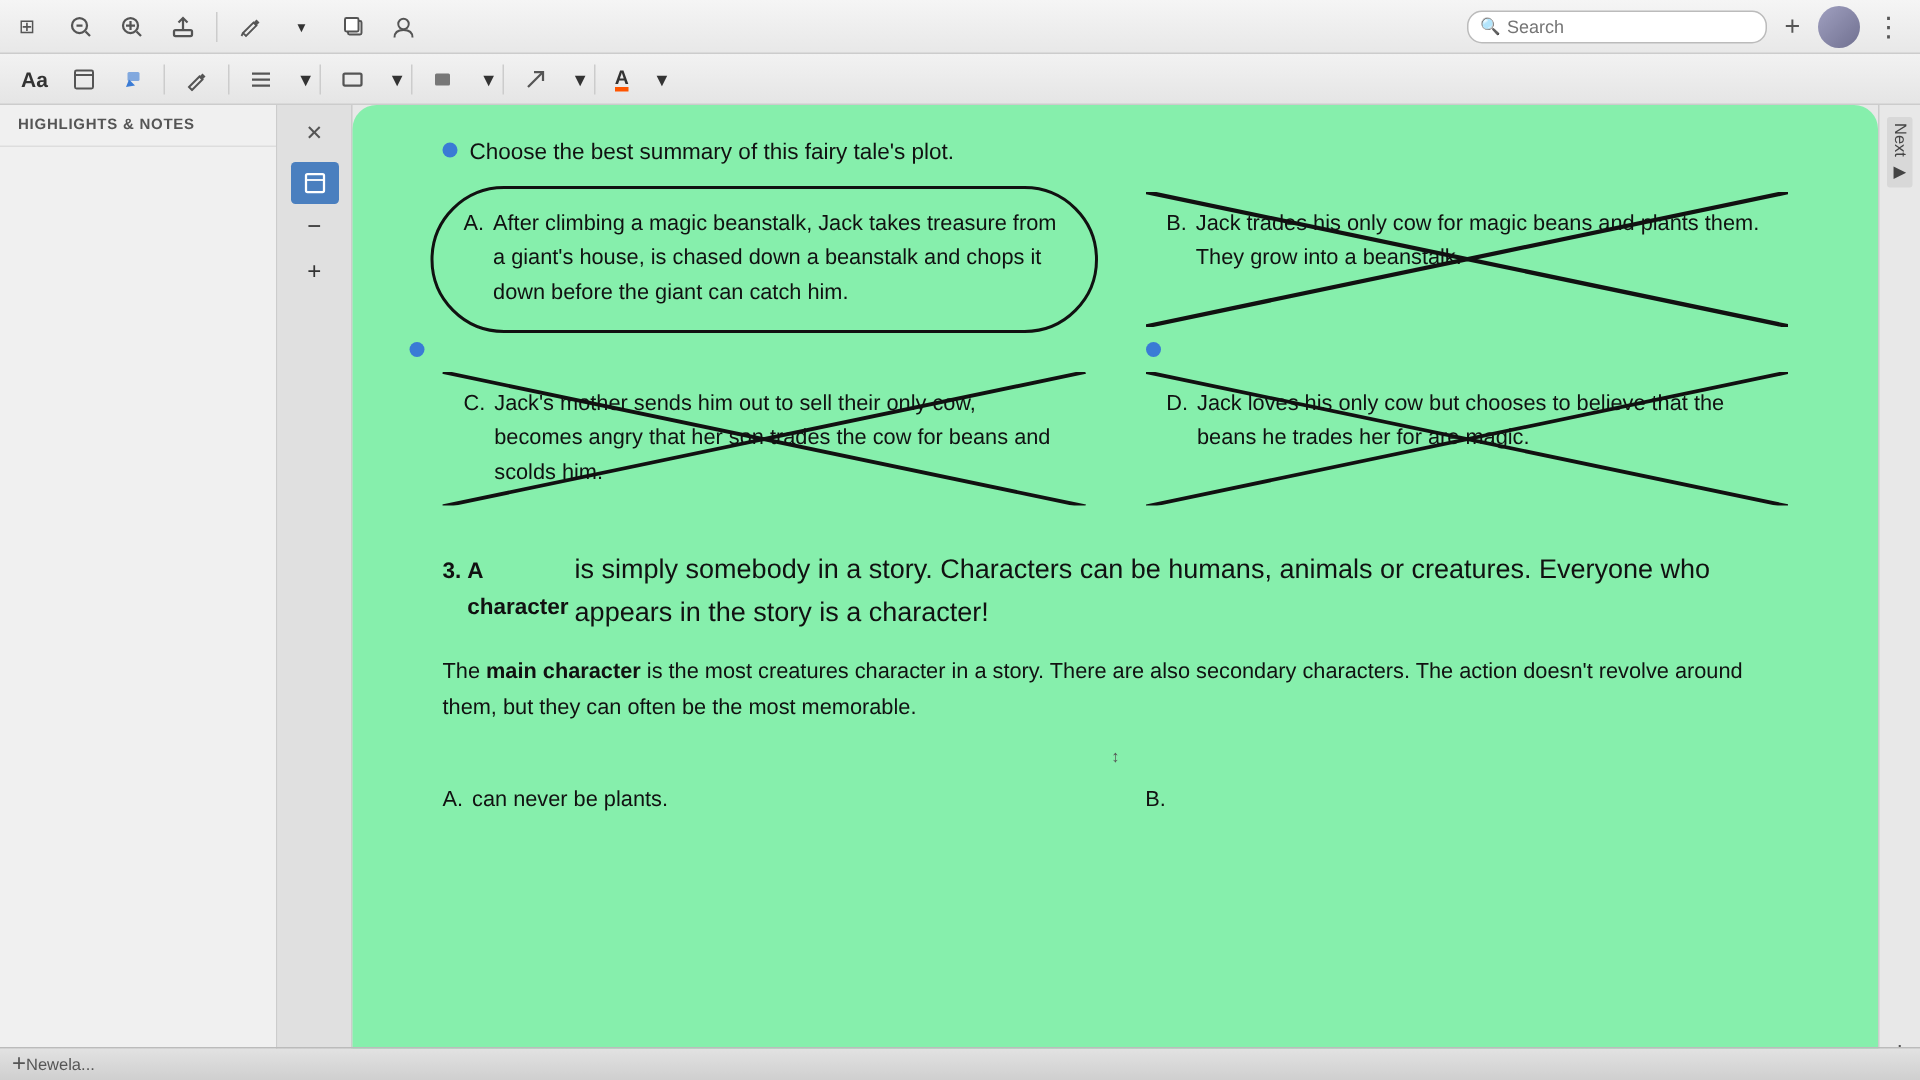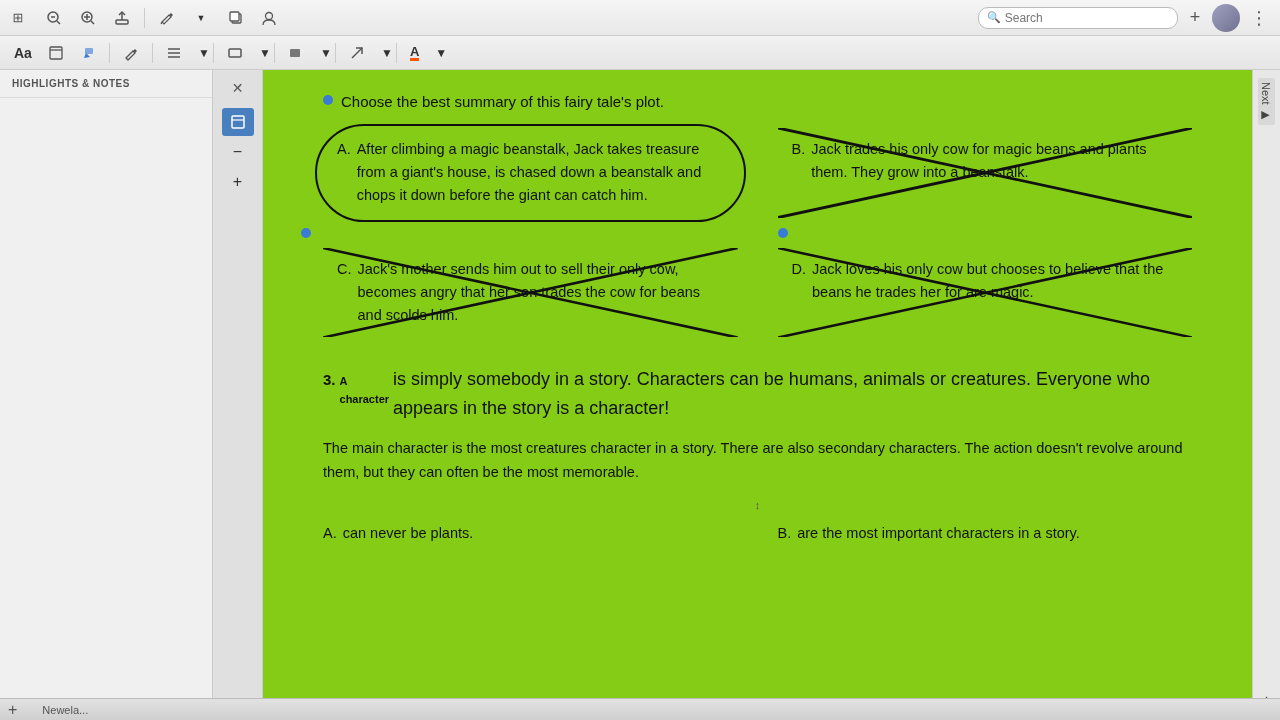--- a/index.html
+++ b/index.html
@@ -39,21 +39,21 @@
       padding: 2px 6px; border-radius: 3px; cursor: pointer;
       font-size: 12px; color: #333; background: transparent; border: none; height: 24px;
     }
     .tb2-separator { width: 1px; height: 20px; background: #ccc; margin: 0 3px; }
 
     
     .main-layout { display: flex; height: calc(720px - 70px); }
 
     
     .left-sidebar {
-      width: 213px; background: #f0f0f0; border-right: 1px solid #ccc;
+      width: 185px; background: #f0f0f0; border-right: 1px solid #ccc;
       display: flex; flex-direction: column;
     }
     .sidebar-header {
       padding: 8px 12px; font-size: 10px; font-weight: 600; color: #555;
       text-transform: uppercase; letter-spacing: 0.5px; border-bottom: 1px solid #ddd;
     }
 
     
     .page-nav {
       width: 50px; background: #e0e0e0; border-right: 1px solid #ccc;
@@ -61,22 +61,23 @@
     }
     .page-nav-btn {
       width: 32px; height: 28px; display: flex; align-items: center; justify-content: center;
       border-radius: 3px; cursor: pointer; font-size: 13px; color: #333;
     }
     .page-nav-btn.active { background: #4a90d9; color: white; }
     .page-nav-close { font-size: 14px; color: #555; cursor: pointer; margin-bottom: 4px; }
 
     
     .content-area {
-      flex: 1; background: #84cc16; overflow-y: auto; position: relative;
+      flex: 1; background: #86efac; overflow-y: auto; position: relative;
       padding: 20px 60px 40px 60px;
+      border-radius: 16px;
     }
 
     
     .right-panel {
       width: 28px; background: #e8e8e8; border-left: 1px solid #ccc;
       display: flex; flex-direction: column; align-items: center; padding-top: 8px;
     }
     .right-panel-btn {
       width: 22px; height: 22px; display: flex; align-items: center; justify-content: center;
       font-size: 13px; color: #555; cursor: pointer; border-radius: 3px;
@@ -308,50 +309,49 @@
               <line x1="0" y1="0" x2="300" y2="90" stroke="#111" stroke-width="2.5"></line>
               <line x1="300" y1="0" x2="0" y2="90" stroke="#111" stroke-width="2.5"></line>
             </svg>
           </div>
 
         </div>
       </div>
 
       <div style="margin-bottom:14px;display:flex;gap:4px;align-items:baseline;">
         <span style="font-weight:700;font-size:15px;">3.</span>
-        <span style="font-weight:700;font-size:11px;">A character</span>
+        <span style="font-weight:700;font-size:15px;">A character</span>
         <span style="font-size:18px;"> is simply somebody in a story. Characters can be humans, animals or creatures. Everyone who appears in the story is a character!</span>
       </div>
 
       <div class="passage-text">
-        <span>The </span><span style="font-weight:400;">main character</span><span> is the most creatures character in a story. There are also secondary characters. The action doesn't revolve around them, but they can often be the most memorable.</span>
+        <span>The </span><span style="font-weight:700;">main character</span><span> is the most creatures character in a story. There are also secondary characters. The action doesn't revolve around them, but they can often be the most memorable.</span>
       </div>
 
       <div style="display:flex;justify-content:center;margin:4px 0;">
         <span style="font-size:11px;color:#555;">↕</span>
       </div>
 
 
       <div style="display:grid;grid-template-columns:1fr 1fr;gap:8px 40px;">
         <div style="display:flex;gap:6px;padding:4px 0;">
           <span>A.</span>
           <span>can never be plants.</span>
         </div>
         <div style="display:flex;gap:6px;padding:4px 0;">
           <span>B.</span>
-          <span>are the most important characters in a story.</span>
         </div>
       </div>
 
     </div>
   </div>
 
   <div class="right-panel">
     <div style="writing-mode:vertical-rl;font-size:11px;color:#444;padding:4px 2px;cursor:pointer;background:#d8d8d8;border-radius:2px;margin-bottom:4px;">Next ▶</div>
     <div class="right-panel-btn" style="margin-top:auto;margin-bottom:8px;">⋮</div>
   </div>
 
 </div>
 
 <div style="position:fixed;bottom:0;left:0;right:0;height:22px;background:linear-gradient(to bottom,#e2e2e2,#cfcfcf);border-top:1px solid #bbb;display:flex;align-items:center;padding:0 8px;">
   <span style="font-size:16px;color:#555;cursor:pointer;">+</span>
-  <span style="font-size:11px;color:#555;margin-left:25px;">Newela...</span>
+  <span style="font-size:11px;color:#555;margin-left:0;">Newela...</span>
 </div>
 
 </body></html>

